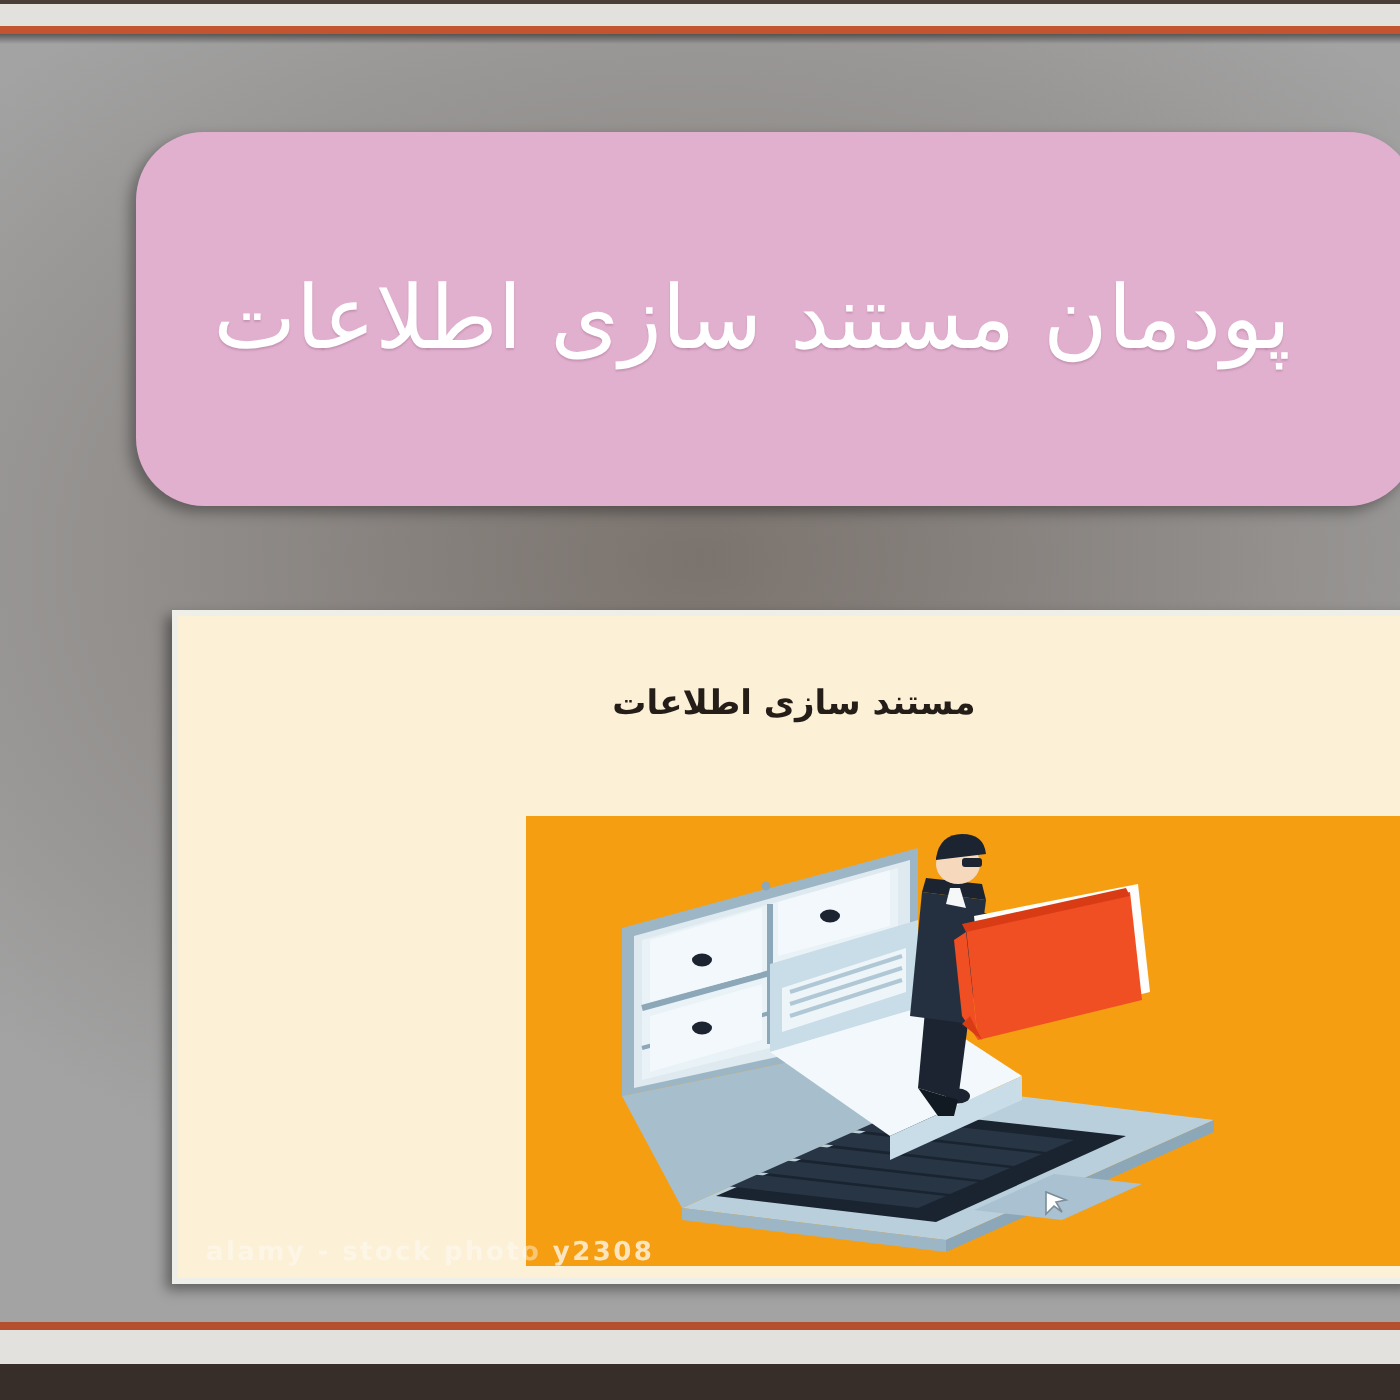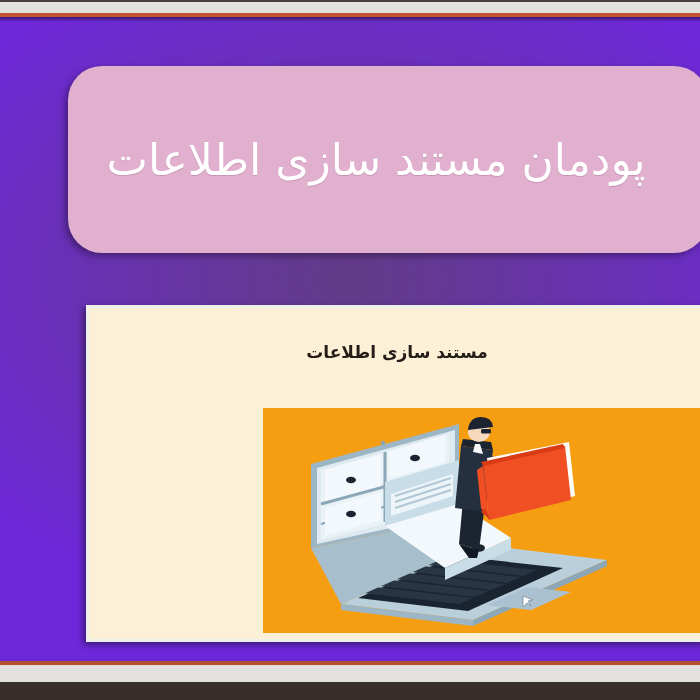--- a/index.html
+++ b/index.html
@@ -10,21 +10,21 @@
   body {
     width: 700px;
     height: 700px;
     overflow: hidden;
     font-family: "DejaVu Sans", sans-serif;
   }
   .slide {
     position: relative;
     width: 700px;
     height: 700px;
-    background: #6d28d9;
+    background: #a3a3a3;
     overflow: hidden;
   }
   
   .band-top {
     position: absolute;
     left: 0; top: 0;
     width: 700px;
     height: 13px;
     background: #e3e1dd;
     z-index: 4;
@@ -267,15 +267,19 @@
         <g>
           <polygon points="224,50 306,34 312,88 230,108" fill="#fdfdfb"></polygon>
           <polygon points="220,56 302,38 308,92 226,112" fill="#f04e23"></polygon>
           <polygon points="218,54 300,36 302,40 220,58" fill="#d93c14"></polygon>
           <polygon points="220,58 226,112 218,100 214,62" fill="#f04e23"></polygon>
           <polygon points="222,100 228,112 218,104" fill="#d93c14"></polygon>
         </g>
       </svg>
     </div>
 
+    <div class="watermark">
+      <span>alamy - stock photo</span>
+      <span class="wm-hi">y2308</span>
+    </div>
 
   </div>
 </div>
 
 </body></html>

